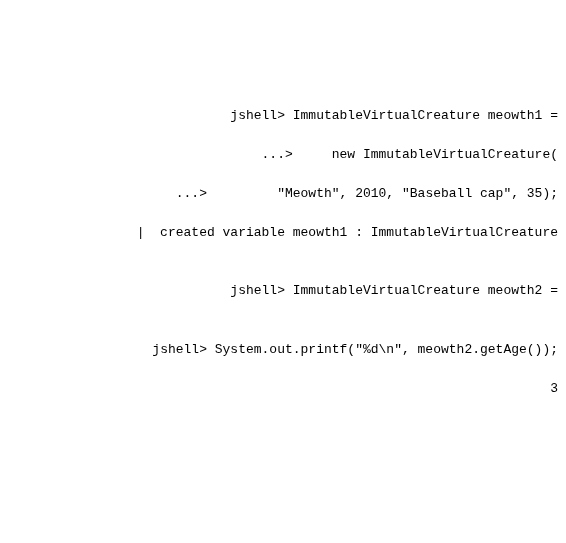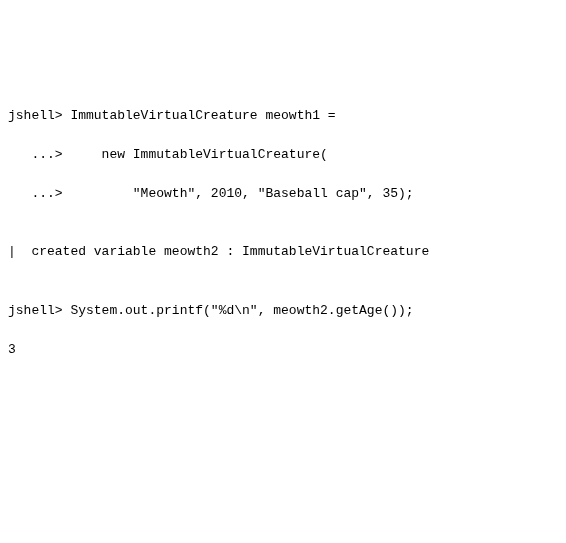--- a/index.html
+++ b/index.html
@@ -12,33 +12,35 @@
       color: #000000;
       white-space: pre;
       width: 566px;
       box-sizing: border-box;
     }
     .terminal {
       white-space: pre-wrap;
     }
     .line {
       display: block;
+      text-align: right;
     }
   </style>
 </head>
 <body>
 
 
 
 <div class="terminal">
 <span class="line">jshell&gt; ImmutableVirtualCreature meowth1 =</span>
 <span class="line">   ...&gt;     new ImmutableVirtualCreature(</span>
 <span class="line">   ...&gt;         "Meowth", 2010, "Baseball cap", 35);</span>
+<span class="line">|  created variable meowth1 : ImmutableVirtualCreature</span>
 <span class="line"></span>
-<span class="line">|  created variable meowth2 : ImmutableVirtualCreature</span>
+<span class="line">jshell&gt; ImmutableVirtualCreature meowth2 =</span>
 <span class="line"></span>
 <span class="line">jshell&gt; System.out.printf("%d\n", meowth2.getAge());</span>
 <span class="line">3</span>
 
 
 <span class="line"></span>
 
 
 
 

